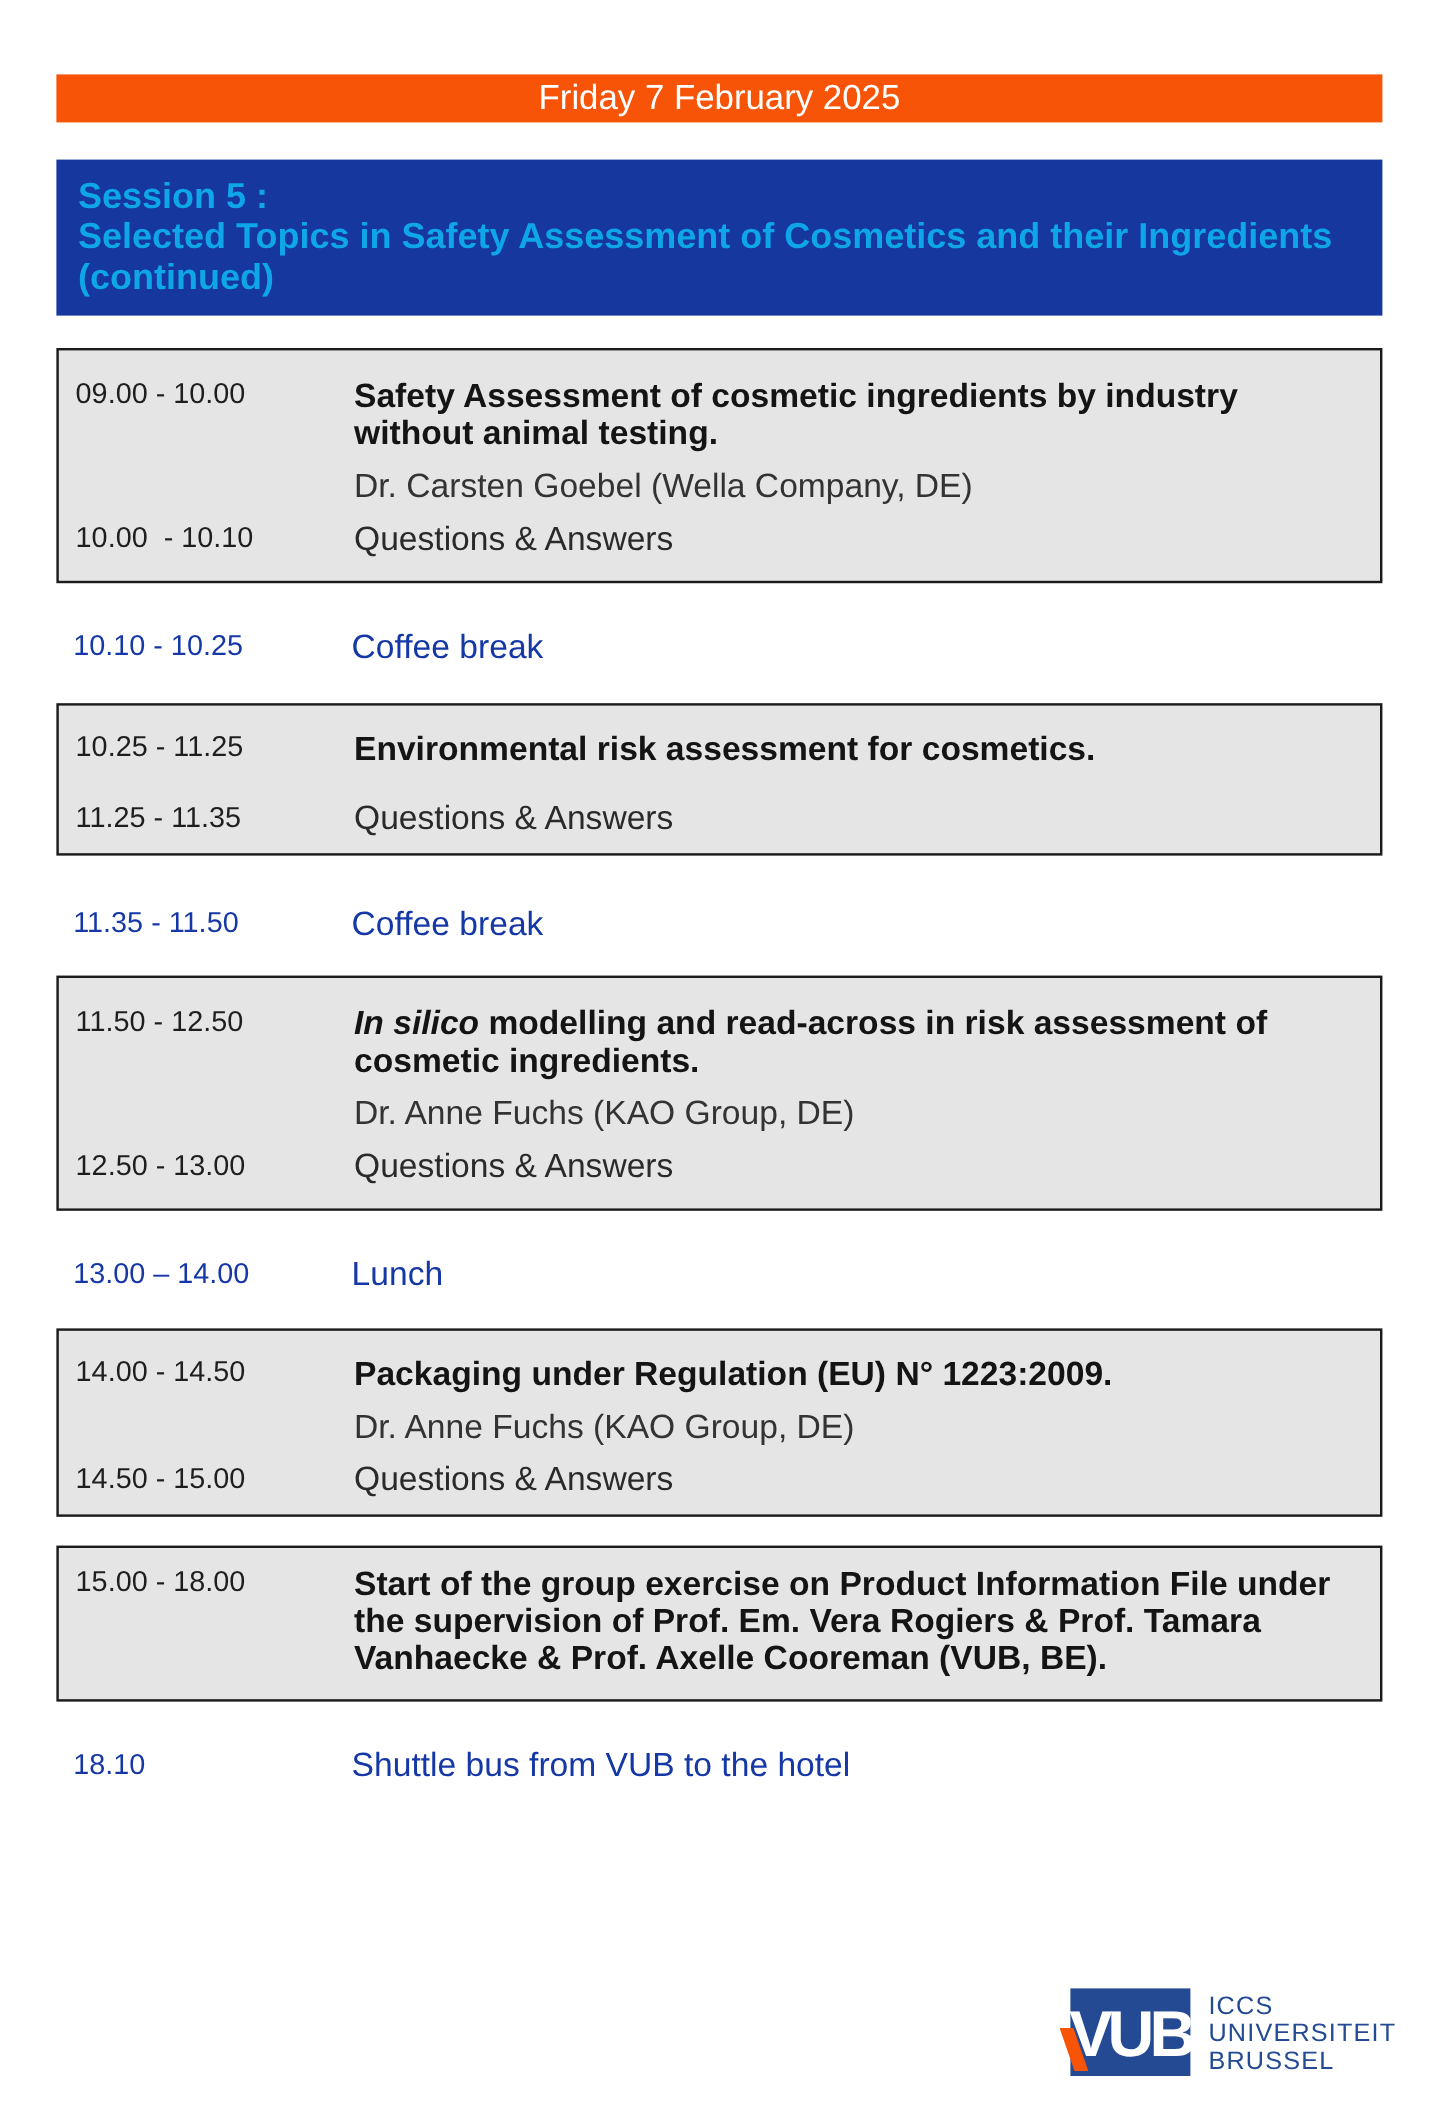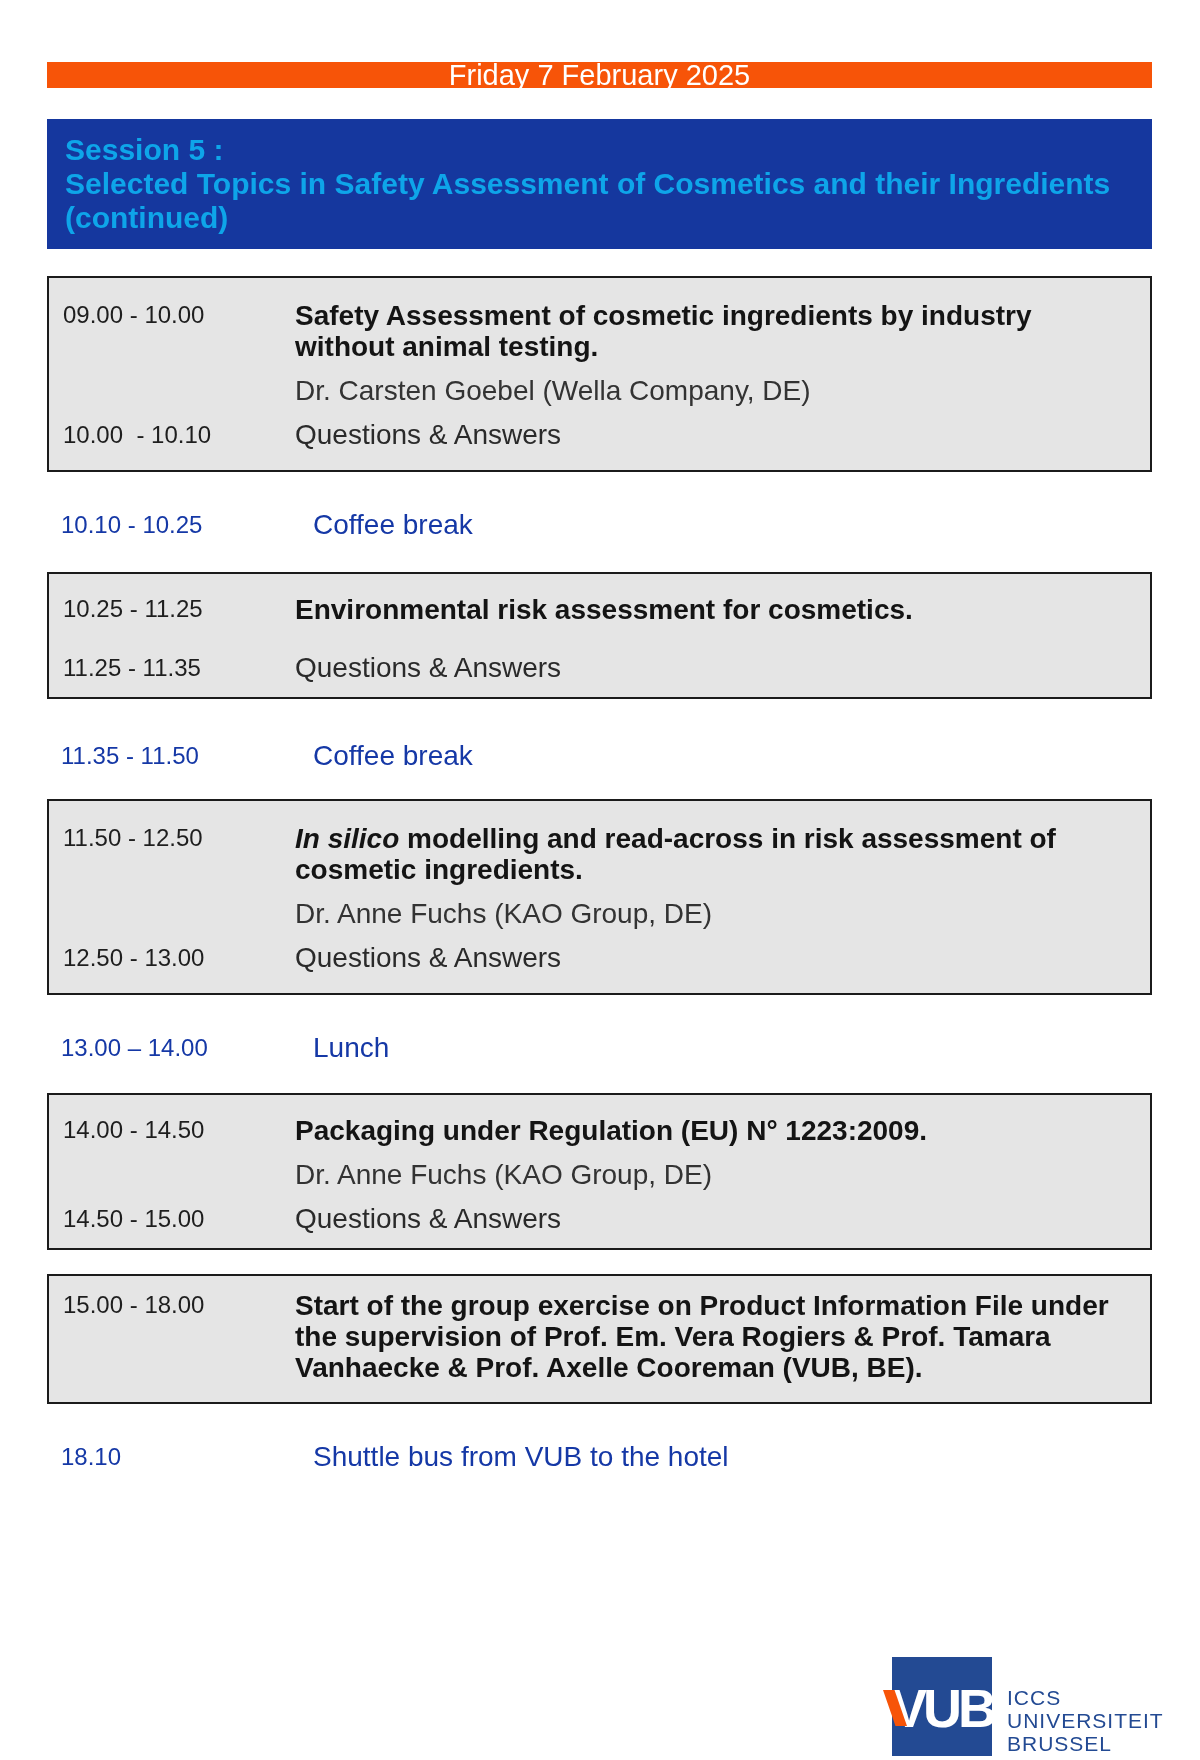--- a/index.html
+++ b/index.html
@@ -5,21 +5,21 @@
   * { margin:0; padding:0; box-sizing:content-box; }
   html,body { background:#ffffff; }
   body {
     width:1200px; height:1760px; overflow:hidden; position:relative;
     font-family:"Liberation Sans", sans-serif; color:#1f1f1f;
   }
   .content { position:absolute; left:47px; top:62px; width:1105px; }
 
   
   .date-banner {
-    height:26px; background:var(--orange);
+    height:40px; background:var(--orange);
     display:flex; align-items:center; justify-content:center;
     color:#ffffff; font-size:29px; font-weight:400;
   }
   .session-banner {
     margin-top:31px; background:var(--deepblue);
     padding:14px 18px; display:flex;
     color:#0ea5e9; font-size:30px; font-weight:bold; line-height:34px;flex-direction:column;
   }
   .session-banner .s-label { width:232px; flex:none; }
   .session-banner .s-title { flex:1; }
@@ -40,38 +40,38 @@
   }
   .desc { flex:1; font-size:28px; line-height:30px; }
   .title { font-weight:bold; color:#141414; line-height:31px; }
   .it { font-style:italic; }
   .speaker { color:#333333; }
   .qa { color:#2a2a2a; }
 
   
   .break-row {
     display:flex; padding-left:14px;
-    color:var(--breakblue); font-size:24px; line-height:30px;gap:20px;
+    color:var(--breakblue); font-size:24px; line-height:30px;
   }
   .break-row .time { color:var(--breakblue); }
   .mt-break1 { margin-top:38px; }
   .mt-box2  { margin-top:32px; }
   .mt-break2 { margin-top:42px; }
   .mt-box3  { margin-top:28px; }
   .mt-lunch { margin-top:38px; }
   .mt-box4  { margin-top:30px; }
   .mt-sess4 { margin-top:24px; }
   .mt-box5  { margin-top:24px; }
   .mt-shuttle { margin-top:38px; }
   .mt-box1  { margin-top:27px; }
 
   
   .vub-logo { position:absolute; left:892px; top:1657px; display:flex; align-items:flex-end; }
   .vub-square {
-    position:relative; width:100px; height:99px; background:var(--logoblue);
+    position:relative; width:100px; height:73px; background:var(--logoblue);
     display:flex; align-items:center; justify-content:center;
   }
   .vub-wedge {
     position:absolute; left:-9px; top:33px; width:24px; height:36px;
     background:var(--orange);
     clip-path:polygon(0 0, 48% 0, 100% 100%, 52% 100%);
   }
   .vub-acronym {
     color:#ffffff; font-weight:bold; font-size:54px; letter-spacing:-4px;
     line-height:99px; padding-top:4px;

